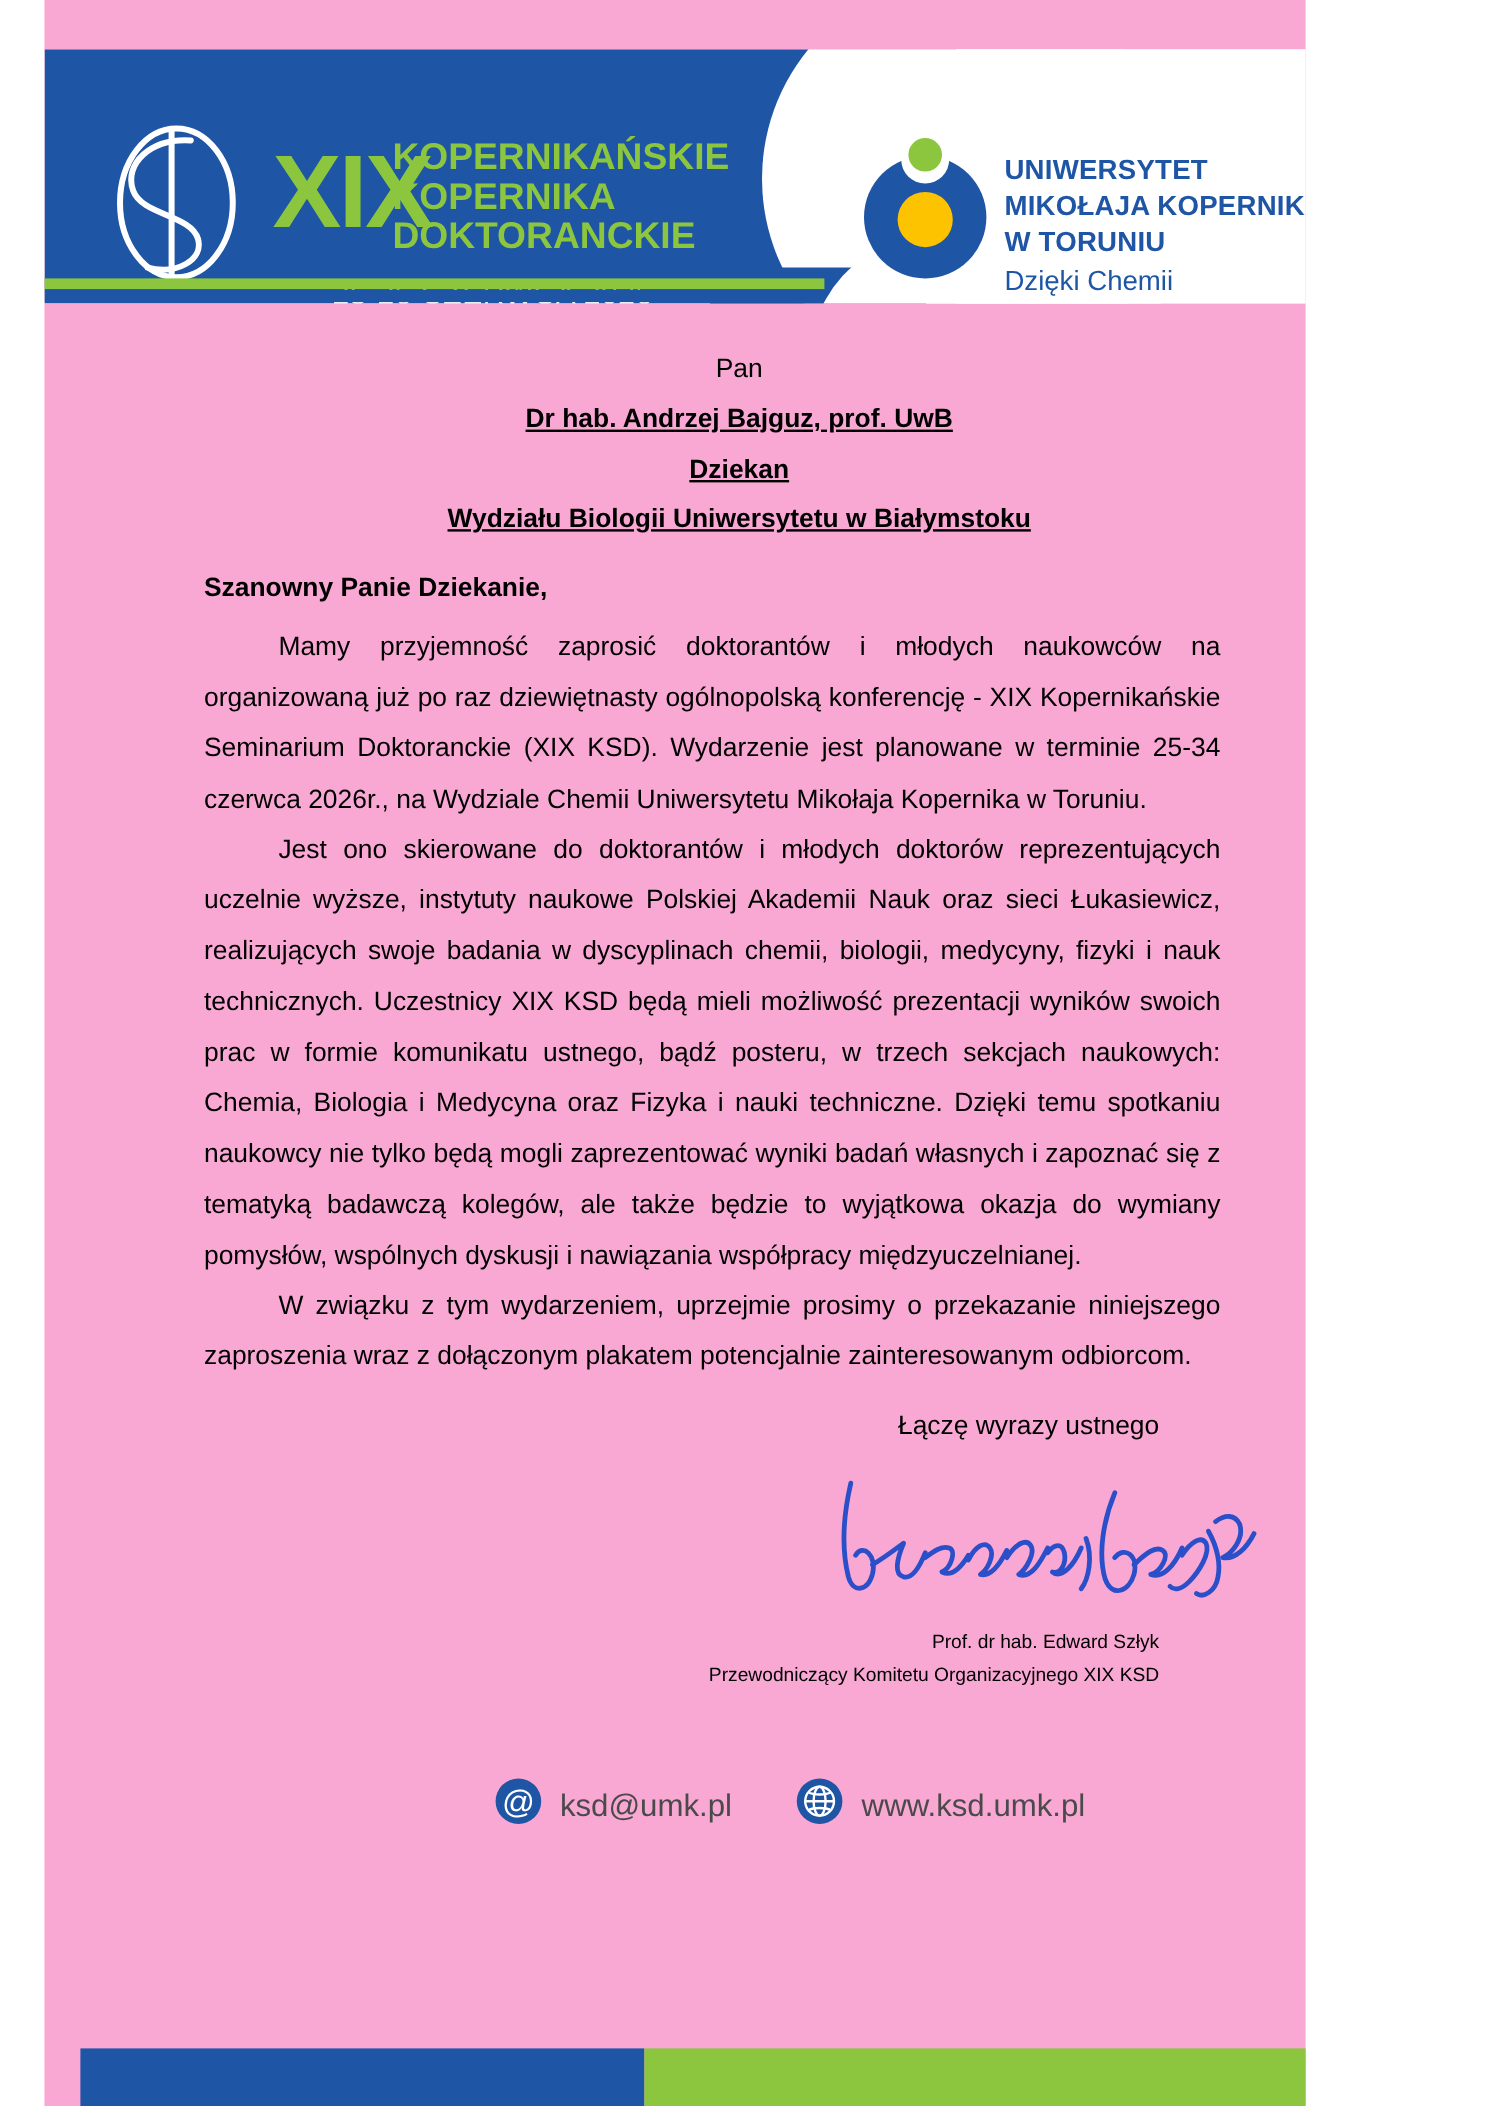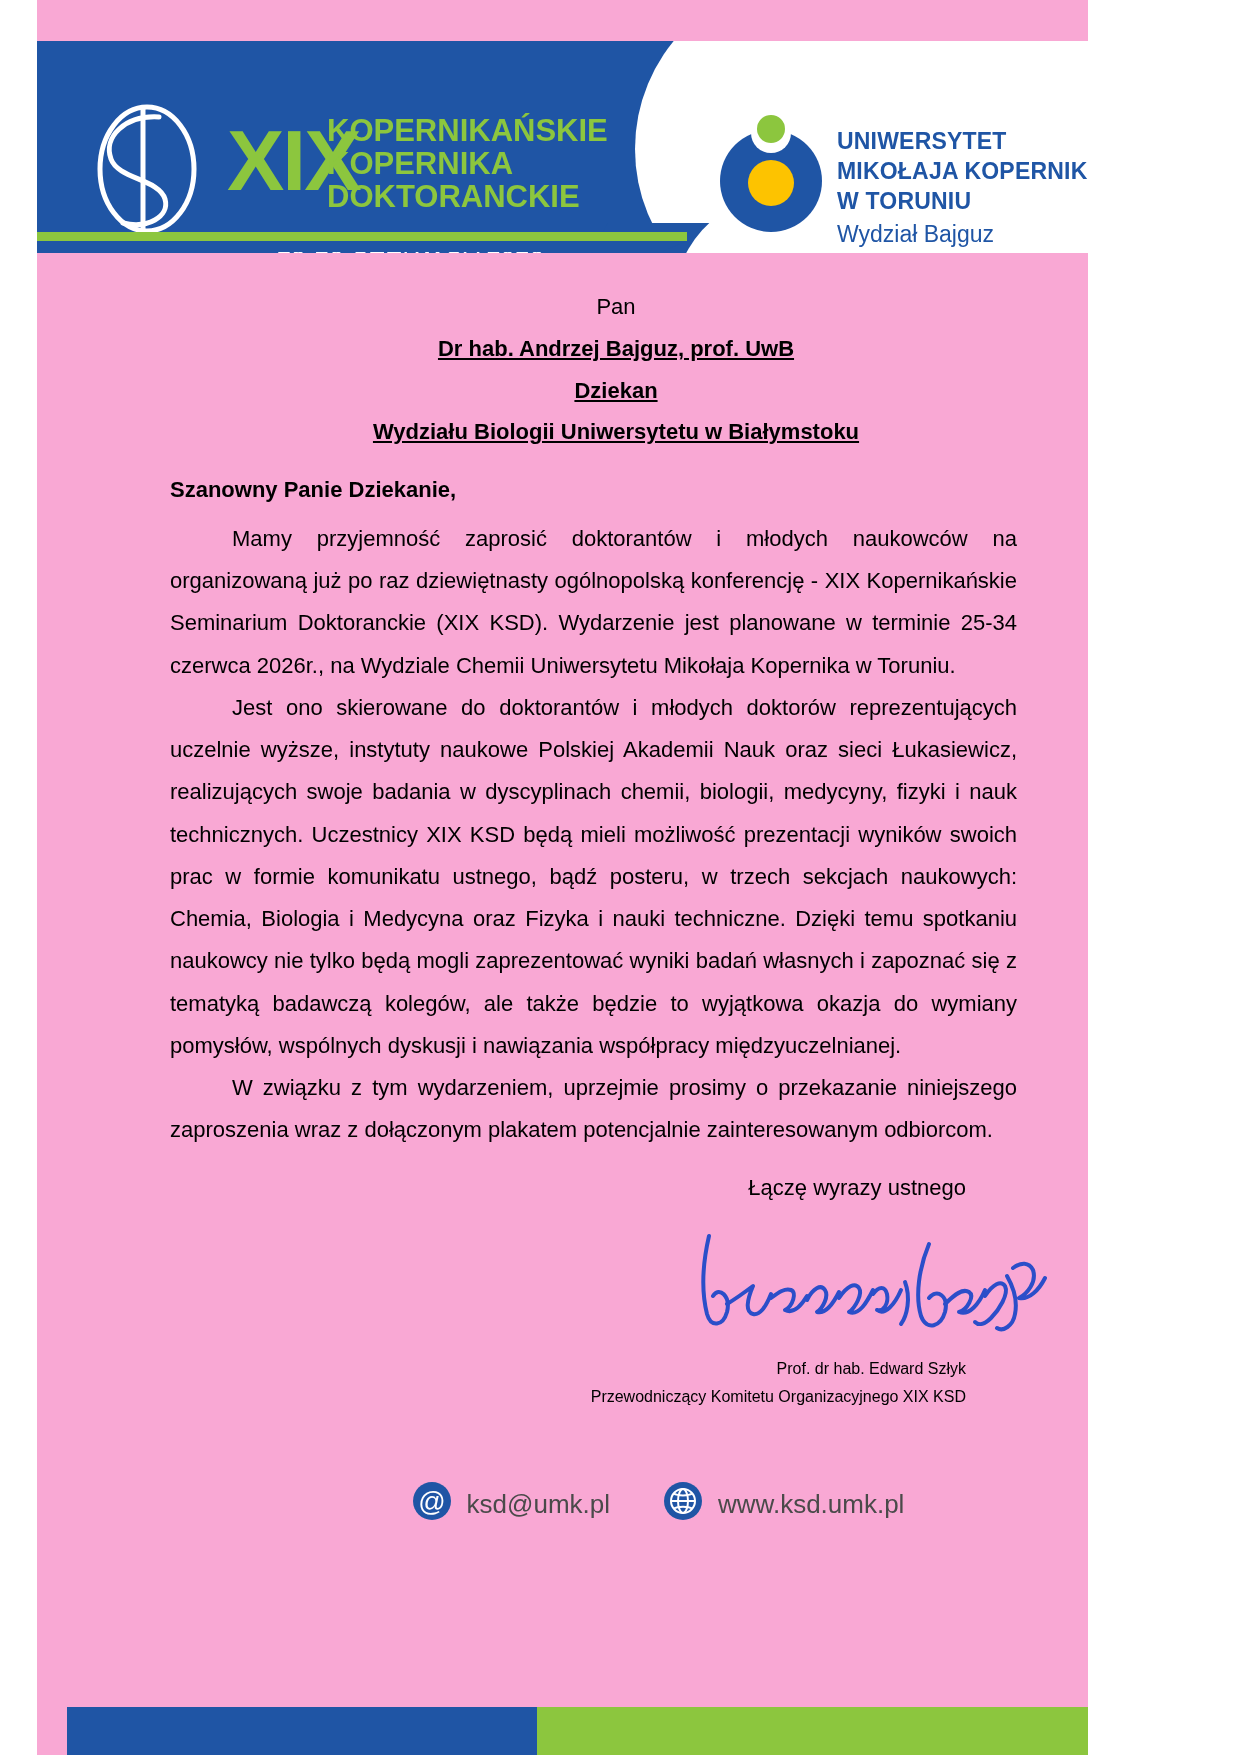--- a/index.html
+++ b/index.html
@@ -309,21 +309,21 @@
         <circle cx="62" cy="30" r="20" fill="#ffffff"></circle>
         <circle cx="62" cy="26" r="14" fill="#8cc63e"></circle>
         <circle cx="62" cy="80" r="23" fill="#fdc300"></circle>
       </svg>
     </div>
 
     <div class="umk-text">
       <div class="l1">UNIWERSYTET</div>
       <div class="l2">MIKOŁAJA KOPERNIKA</div>
       <div class="l3">W TORUNIU</div>
-      <div class="l4">Wydział Bajguz</div>
+      <div class="l4">Dzięki Chemii</div>
     </div>
   </div>
 
   <div class="green-rule"></div>
   <div class="blue-rule"></div>
 
   <div class="addressee">
     <div class="pan">Pan</div>
     <div class="bold-line">Dr hab. Andrzej Bajguz, prof. UwB</div>
     <div class="bold-line">Dziekan</div>

